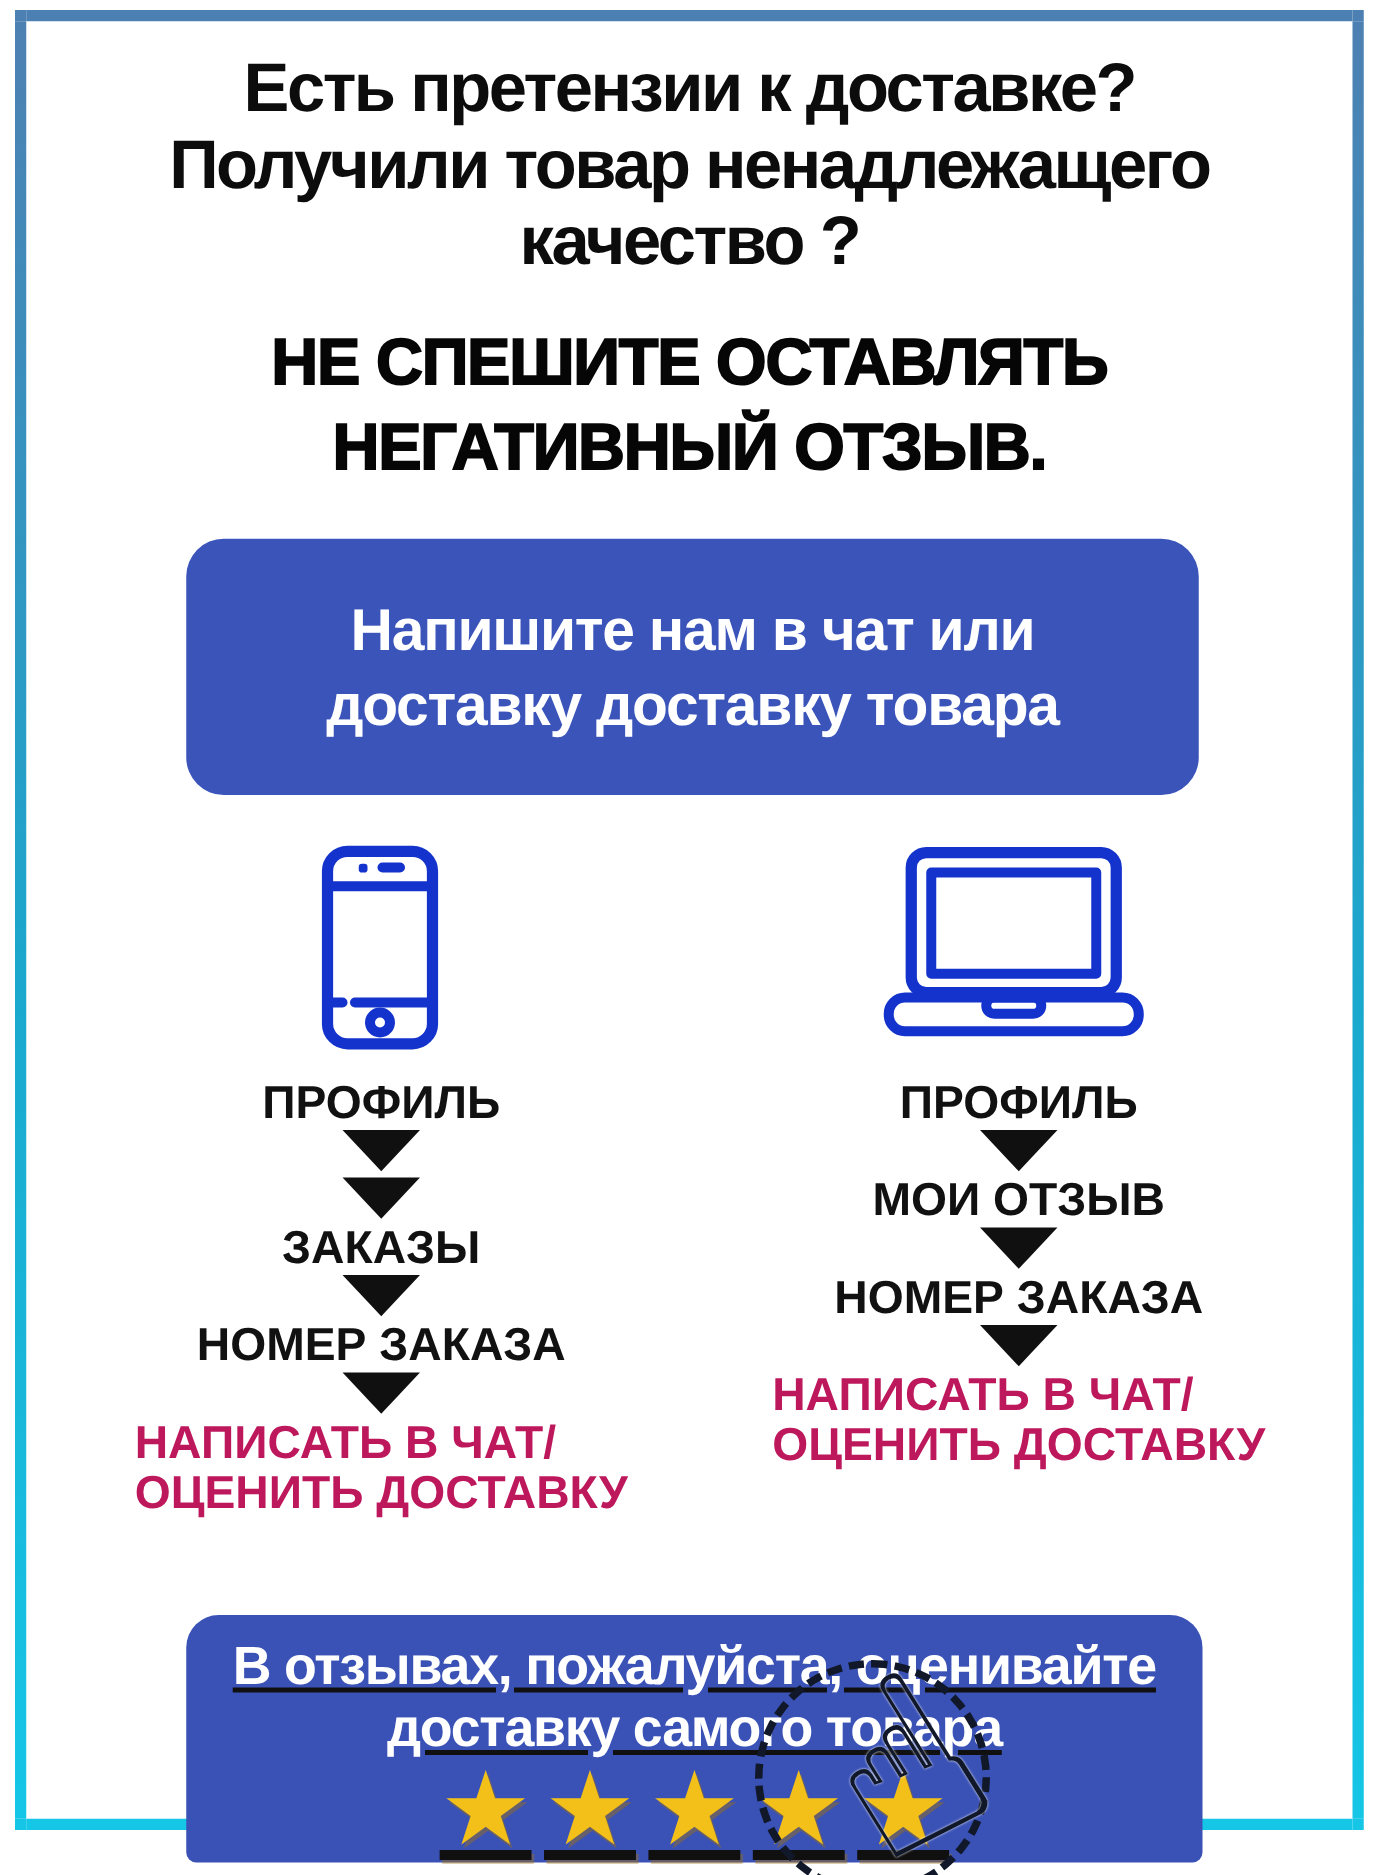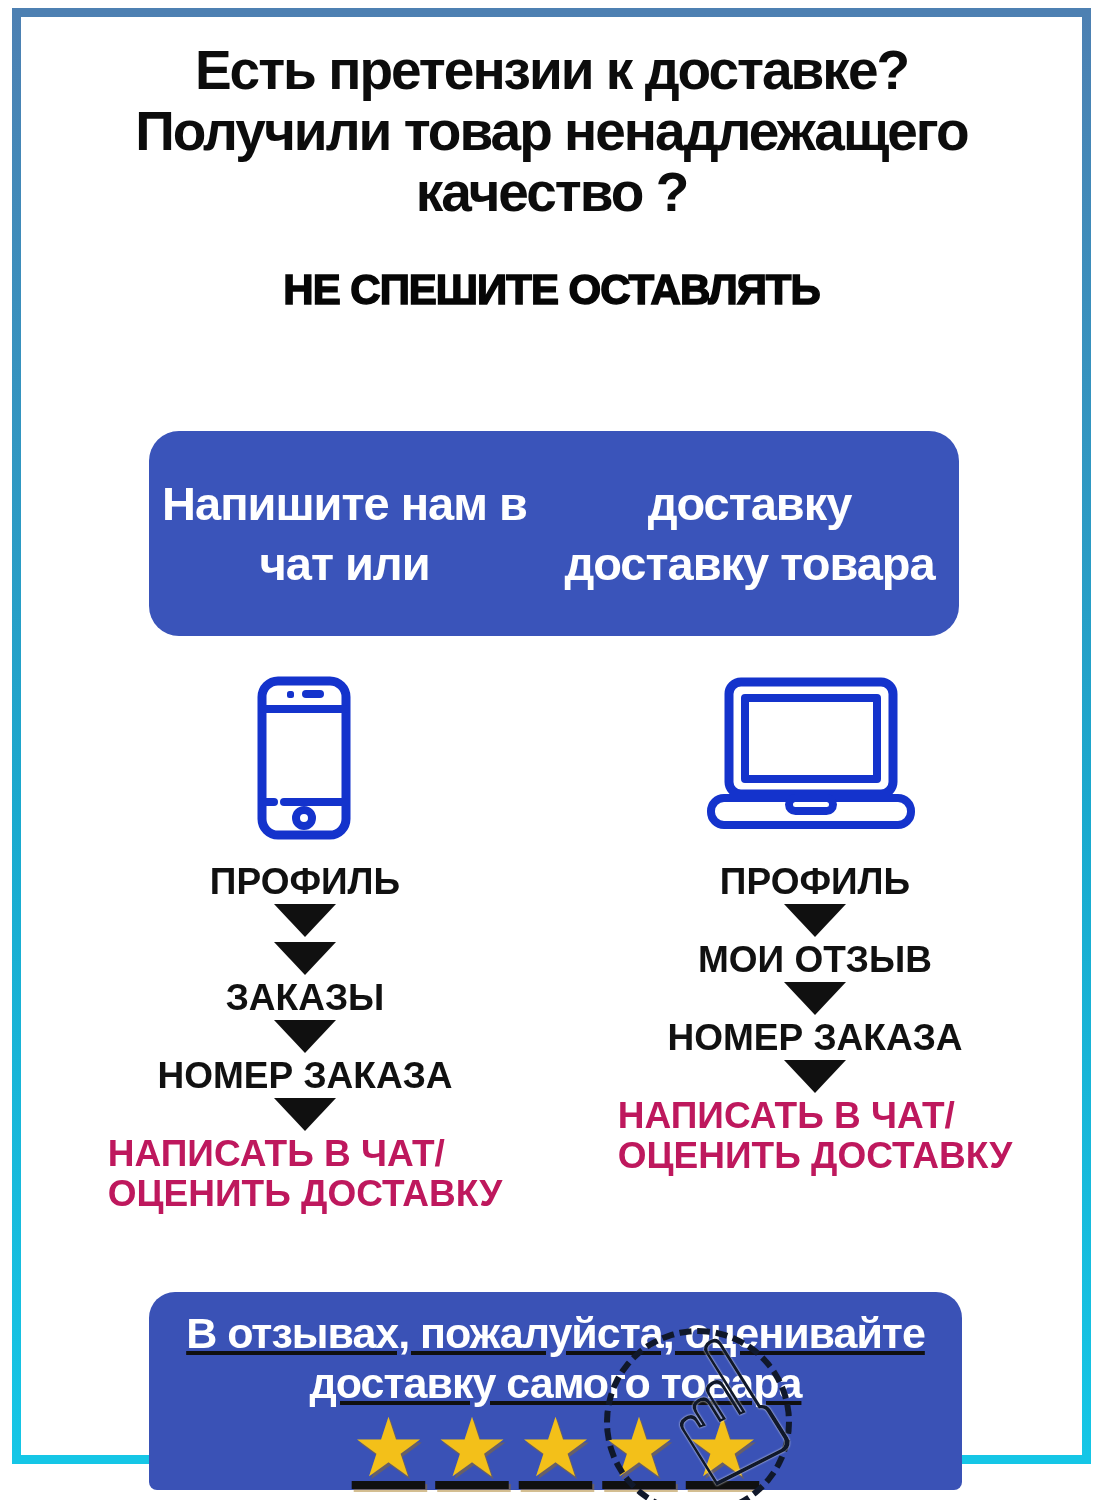--- a/index.html
+++ b/index.html
@@ -14,28 +14,28 @@
     border-image:linear-gradient(180deg,#4d80b2 0%,#1aa9ce 55%,#15c6e6 100%) 1;
     z-index:0;
   }
   .title{
     position:absolute;left:40px;right:40px;top:40px;text-align:center;
     font-size:55px;font-weight:700;letter-spacing:-2px;line-height:61px;color:#0c0c0c;
     z-index:1;
   }
   .warning{
     position:absolute;left:40px;right:40px;top:256px;text-align:center;
-    font-size:42px;font-weight:700;letter-spacing:-1px;line-height:68px;color:#060606;
+    font-size:52px;font-weight:700;letter-spacing:-1px;line-height:68px;color:#060606;
     -webkit-text-stroke:1.5px #060606;
     z-index:1;
   }
   .cta{
     position:absolute;left:149px;top:431px;width:810px;height:205px;
     background:#3a54ba;border-radius:30px;z-index:2;
-    display:flex;flex-direction:row;align-items:center;justify-content:center;
+    display:flex;flex-direction:column;align-items:center;justify-content:center;
     font-size:47px;font-weight:600;color:#ffffff;line-height:60px;letter-spacing:-1px;
     text-align:center;
   }
   .device-icon{position:absolute;z-index:1;}
   #phone-icon{left:257px;top:676px;}
   #laptop-icon{left:704px;top:676px;}
   .flow{
     position:absolute;top:862px;display:flex;flex-direction:column;align-items:center;
     z-index:1;text-align:left;
   }
@@ -80,20 +80,21 @@
   <div class="frame"></div>
 
   <div class="title">
     <div>Есть претензии к доставке?</div>
     <div>Получили товар ненадлежащего</div>
     <div>качество ?</div>
   </div>
 
   <div class="warning">
     <div>НЕ СПЕШИТЕ ОСТАВЛЯТЬ</div>
+    <div>НЕГАТИВНЫЙ ОТЗЫВ.</div>
   </div>
 
   <div class="cta">
     <div>Напишите нам в чат или</div>
     <div>доставку доставку товара</div>
   </div>
 
   <svg id="phone-icon" class="device-icon" width="94" height="164" viewBox="0 0 94 164">
     <rect class="stroke" x="5" y="5" width="84" height="154" rx="16" stroke-width="9"></rect>
     <rect x="30" y="15" width="7" height="7" rx="2.5" fill="#1433cc"></rect>

